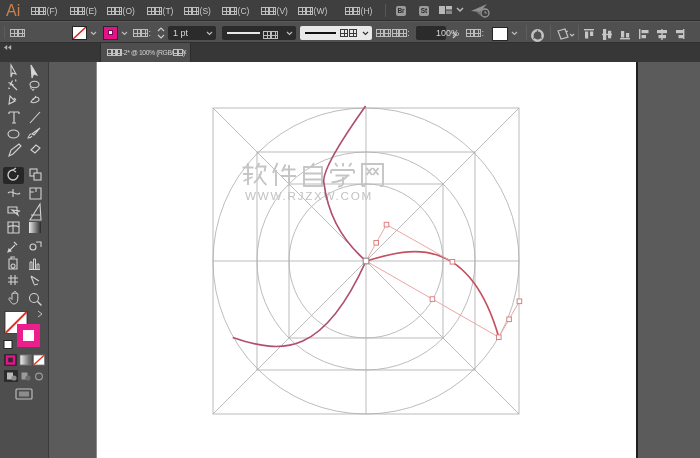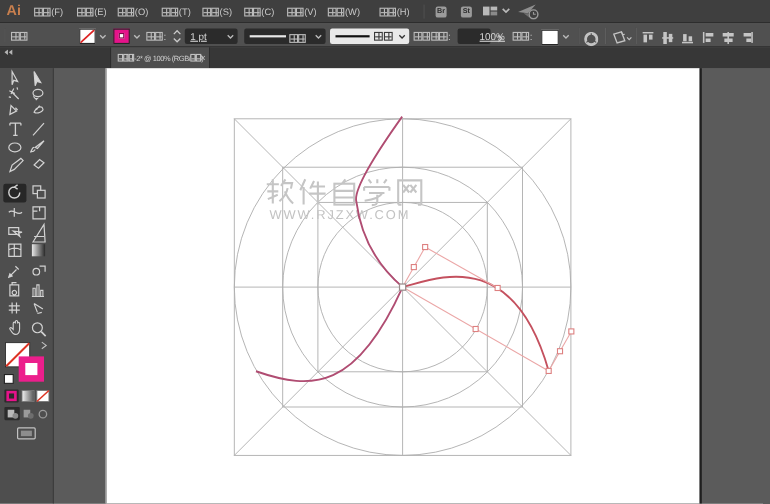--- a/index.html
+++ b/index.html
@@ -17,28 +17,28 @@
 .cjd:before{content:"";position:absolute;left:0;right:0;top:3px;height:1px;background:#3a3a3a;}
 .cjd:after{content:"";position:absolute;top:0;bottom:0;left:3px;width:1px;background:#3a3a3a;}
 .cjt{display:inline-block;width:4.8px;height:7px;border:1px solid #c2c2c2;
   position:relative;vertical-align:-1px;margin:0 0.2px 0 0;}
 .cjt:before{content:"";position:absolute;left:0;right:0;top:2.5px;height:1px;background:#c2c2c2;}
 .cjt:after{content:"";position:absolute;top:0;bottom:0;left:2.5px;width:1px;background:#c2c2c2;}
 
 #menubar{left:0;top:0;width:700px;height:21px;background:#3f3f3f;
   border-bottom:1px solid #2d2d2d;color:#c9c9c9;font-size:9px;}
 .mitem{position:absolute;top:6px;white-space:nowrap;color:#c9c9c9;font-size:8.5px;}
-#ailogo{position:absolute;left:6px;top:2px;font-size:13px;font-weight:bold;color:#c87f4e;letter-spacing:0px;text-align:center;}
+#ailogo{position:absolute;left:6px;top:2px;font-size:16px;font-weight:normal;color:#c87f4e;letter-spacing:0px;text-align:center;}
 .mbtn{position:absolute;top:5.5px;width:10px;height:10px;background:#9b9b9b;border-radius:2px;
   color:#2b2b2b;font-size:6.5px;font-weight:bold;text-align:center;line-height:10px;}
 
 #ctrlbar{left:0;top:22px;width:700px;height:21px;background:#505050;
   border-bottom:1px solid #303030;color:#c9c9c9;font-size:9px;}
 .darkfield{position:absolute;background:#2b2b2b;border-radius:2px;height:14px;top:4px;
-  color:#d6d6d6;font-size:9px;line-height:14px;text-decoration:underline;}
+  color:#d6d6d6;font-size:9px;line-height:14px;}
 .chev{position:absolute;width:7px;height:5px;}
 .sep{position:absolute;top:3px;width:1px;height:15px;background:#3a3a3a;border-right:1px solid #5e5e5e;}
 
 #tabbar{left:0;top:43px;width:700px;height:19px;background:#373737;}
 #tab{position:absolute;left:100px;top:0;width:91px;height:19px;background:#4e4e4e;
   border-left:1px solid #2c2c2c;border-right:1px solid #2c2c2c;color:#d2d2d2;font-size:9px;line-height:19px;}
 
 #pasteboard{left:49px;top:62px;width:651px;height:396px;background:#5b5b5b;}
 #artboard{left:96px;top:62px;width:540px;height:396px;background:#ffffff;
   border-left:1px solid #8c8c8c;}

